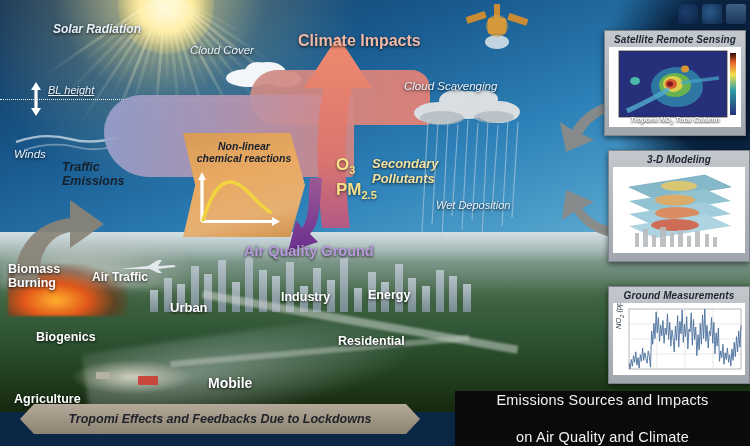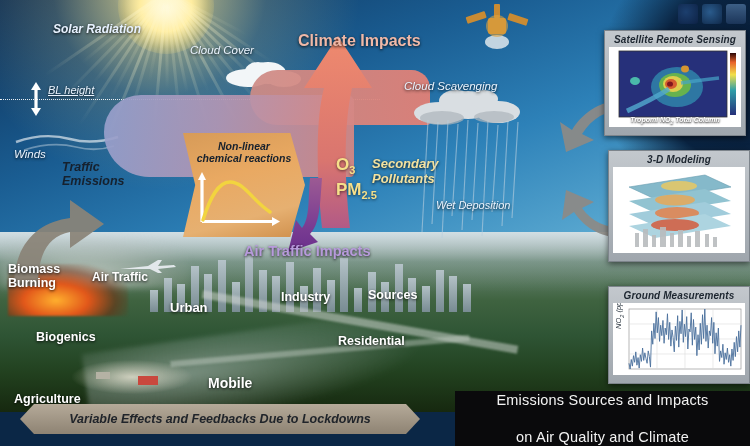--- a/index.html
+++ b/index.html
@@ -250,21 +250,21 @@
     <path d="M36 200 C30 140 30 90 38 60 L18 60 L52 8 L86 60 L66 60 C58 96 58 146 64 200 Z" fill="url(#gup)"></path>
 
     <path d="M36 150 C34 176 34 196 24 206 L32 214 L2 224 L10 192 L16 200 C24 190 22 172 24 150 Z" fill="url(#gdn)"></path>
   </svg>
   <div class="o3lbl">
     <div>O<sub>3</sub></div>
     <div>PM<sub>2.5</sub></div>
   </div>
 
   <div class="lbl" style="left:298px;top:32px;font-size:16px;font-weight:bold;color:#f0b9a8;">Climate Impacts</div>
-  <div class="lbl" style="left:244px;top:243px;font-size:14.5px;font-weight:bold;color:#b79adb;">Air Traffic Impacts</div>
+  <div class="lbl" style="left:244px;top:243px;font-size:14.5px;font-weight:bold;color:#b79adb;">Air Quality Ground</div>
   <div class="lbl ital" style="left:372px;top:156px;font-size:13px;font-weight:bold;color:#f3e2a0;line-height:15px;">
     <div>Secondary</div>
     <div>Pollutants</div>
   </div>
 
   <svg class="raincloud" viewBox="0 0 120 42">
     <g fill="#d9dee2">
       <ellipse cx="30" cy="28" rx="26" ry="11"></ellipse>
       <ellipse cx="58" cy="20" rx="24" ry="14"></ellipse>
       <ellipse cx="88" cy="27" rx="22" ry="11"></ellipse>
@@ -293,21 +293,21 @@
   <div class="lbl ital" style="left:404px;top:80px;font-size:11.5px;color:#eaf4ff;">Cloud Scavenging</div>
   <div class="lbl ital" style="left:436px;top:199px;font-size:11px;color:#eaf4ff;">Wet Deposition</div>
 
   <div class="lbl" style="left:8px;top:262px;font-size:12.5px;font-weight:bold;line-height:14px;">
     <div>Biomass</div>
     <div>Burning</div>
   </div>
   <div class="lbl" style="left:92px;top:270px;font-size:12px;font-weight:bold;">Air Traffic</div>
   <div class="lbl" style="left:170px;top:300px;font-size:13px;font-weight:bold;">Urban</div>
   <div class="lbl" style="left:281px;top:290px;font-size:12.5px;font-weight:bold;">Industry</div>
-  <div class="lbl" style="left:368px;top:288px;font-size:12.5px;font-weight:bold;">Sources</div>
+  <div class="lbl" style="left:368px;top:288px;font-size:12.5px;font-weight:bold;">Energy</div>
   <div class="lbl" style="left:338px;top:334px;font-size:12.5px;font-weight:bold;">Residential</div>
   <div class="lbl" style="left:16px;top:330px;font-size:12.5px;font-weight:bold;padding-left:20px;">Biogenics</div>
   <div class="lbl" style="left:208px;top:375px;font-size:14px;font-weight:bold;">Mobile</div>
   <div class="lbl" style="left:14px;top:392px;font-size:12.5px;font-weight:bold;">Agriculture</div>
 
   <svg class="lbl" style="left:458px;top:2px;" width="76" height="50">
     <g fill="#c98b33">
       <rect x="30" y="16" width="18" height="16" rx="2"></rect>
       <rect x="8" y="12" width="20" height="7" rx="1" transform="rotate(-18 18 15)"></rect>
       <rect x="50" y="14" width="20" height="7" rx="1" transform="rotate(18 60 17)"></rect>
@@ -406,20 +406,20 @@
           <line x1="100" y1="6" x2="100" y2="66" stroke="#dcdcdc" stroke-width=".6"></line>
           <line x1="16" y1="21" x2="128" y2="21" stroke="#dcdcdc" stroke-width=".6"></line>
           <line x1="16" y1="36" x2="128" y2="36" stroke="#dcdcdc" stroke-width=".6"></line>
           <line x1="16" y1="51" x2="128" y2="51" stroke="#dcdcdc" stroke-width=".6"></line>
           <path d="M16.00 60.29 L17.13 66.00 L18.26 56.48 L19.39 63.14 L20.53 52.67 L21.66 59.33 L22.79 48.86 L23.92 62.19 L25.05 54.57 L26.18 65.05 L27.31 51.71 L28.44 58.38 L29.58 45.05 L30.71 57.43 L31.84 49.81 L32.97 55.52 L34.10 60.29 L35.23 47.90 L36.36 53.62 L37.49 64.10 L38.63 27.90 L39.76 41.24 L40.89 20.29 L42.02 35.52 L43.15 8.86 L44.28 29.81 L45.41 14.57 L46.55 38.38 L47.68 22.19 L48.81 32.67 L49.94 17.43 L51.07 40.29 L52.20 25.05 L53.33 31.71 L54.46 10.76 L55.60 36.48 L56.73 19.33 L57.86 43.14 L58.99 26.95 L60.12 34.57 L61.25 48.86 L62.38 23.14 L63.52 37.43 L64.65 12.67 L65.78 44.10 L66.91 18.38 L68.04 30.76 L69.17 6.95 L70.30 39.33 L71.43 21.24 L72.57 33.62 L73.70 13.62 L74.83 46.00 L75.96 26.00 L77.09 28.86 L78.22 9.81 L79.35 42.19 L80.48 16.48 L81.62 36.48 L82.75 24.10 L83.88 52.67 L85.01 31.71 L86.14 46.95 L87.27 20.29 L88.40 41.24 L89.54 11.71 L90.67 35.52 L91.80 6.00 L92.93 38.38 L94.06 22.19 L95.19 45.05 L96.32 27.90 L97.45 32.67 L98.59 14.57 L99.72 40.29 L100.85 19.33 L101.98 50.76 L103.11 29.81 L104.24 43.14 L105.37 25.05 L106.51 58.38 L107.64 47.90 L108.77 54.57 L109.90 41.24 L111.03 61.24 L112.16 49.81 L113.29 56.48 L114.42 45.05 L115.56 59.33 L116.69 51.71 L117.82 63.14 L118.95 46.00 L120.08 57.43 L121.21 39.33 L122.34 53.62 L123.47 33.62 L124.61 48.86 L125.74 27.90 L126.87 44.10 L128.00 22.19 " fill="none" stroke="#4a6f9c" stroke-width=".9"></path>
         </svg>
     </div>
   </div>
 
   <div class="lockdown">
-    <span>Variable Effects and Feedbacks Due to Lockdowns</span>
+    <span>Tropomi Effects and Feedbacks Due to Lockdowns</span>
   </div>
   <div class="titlebox">
     <div>Emissions Sources and Impacts</div>
     <div>on Air Quality and Climate</div>
   </div>
 
 </div>
 
 </body></html>

